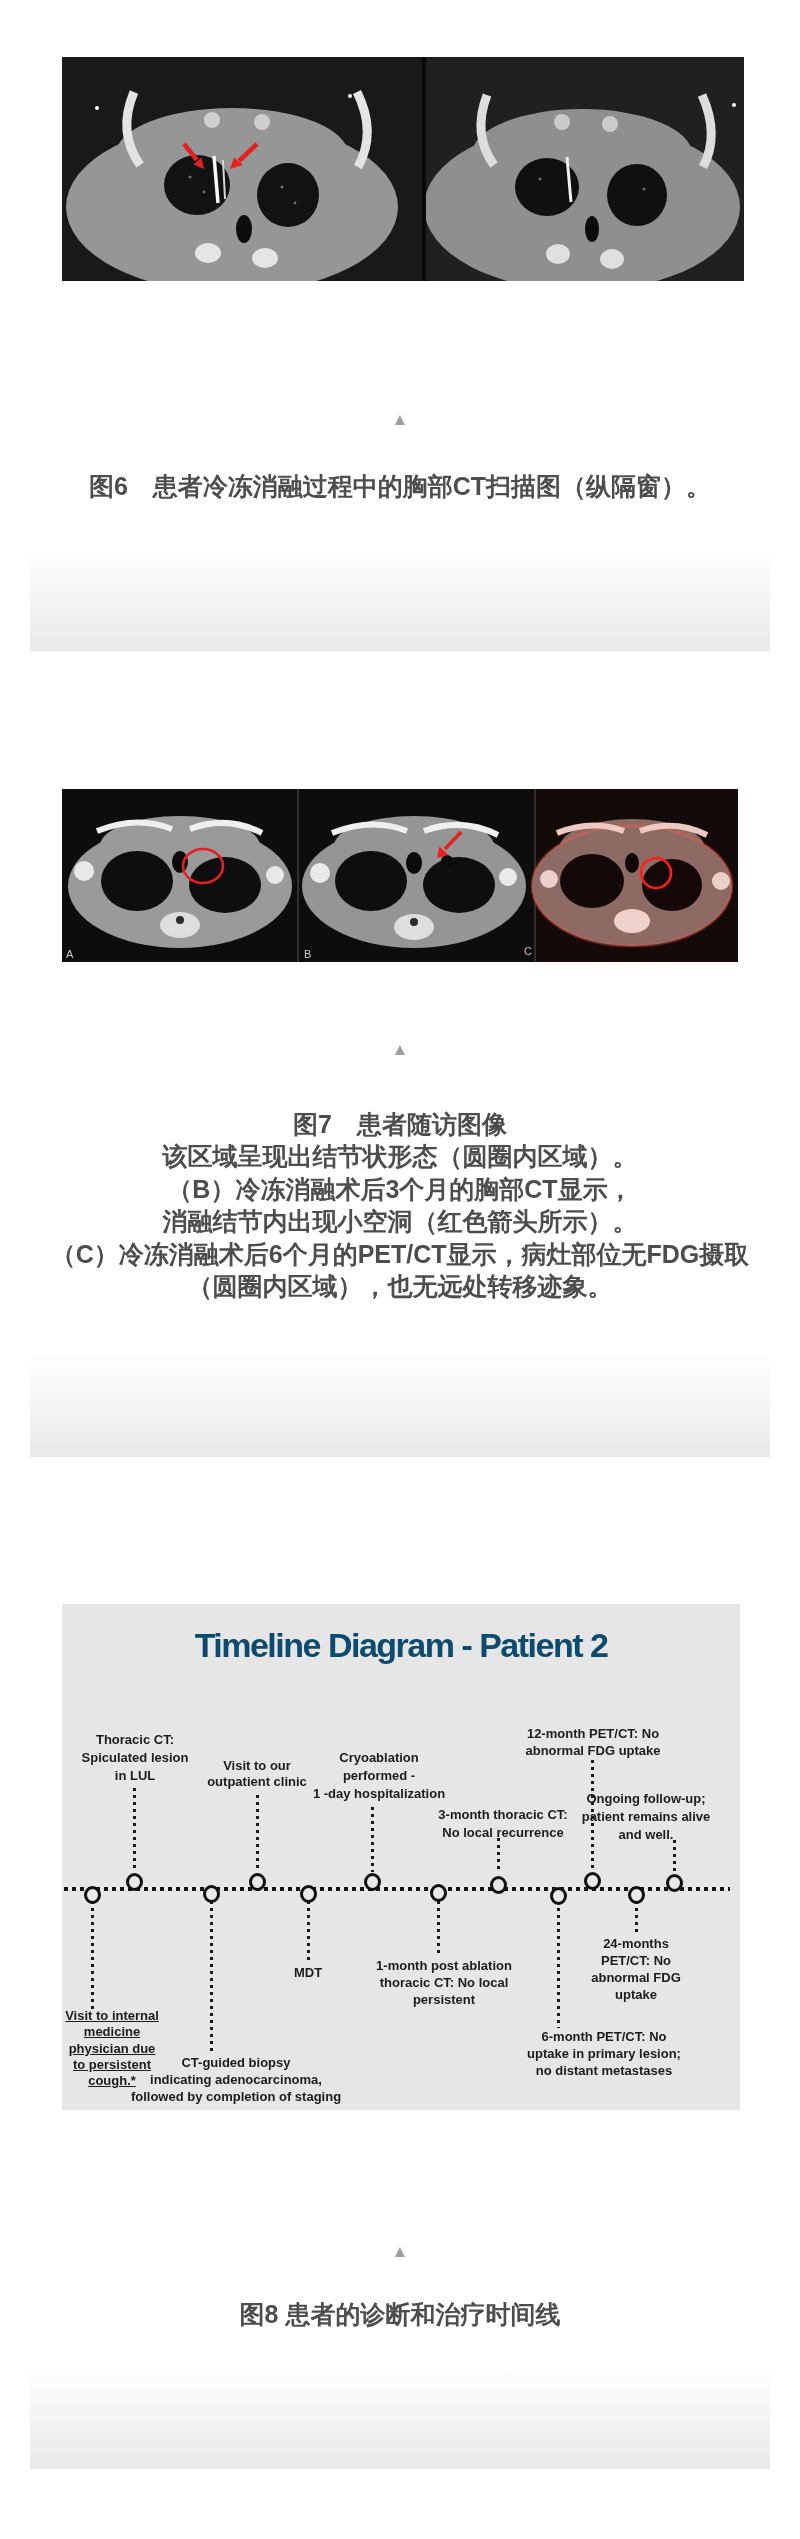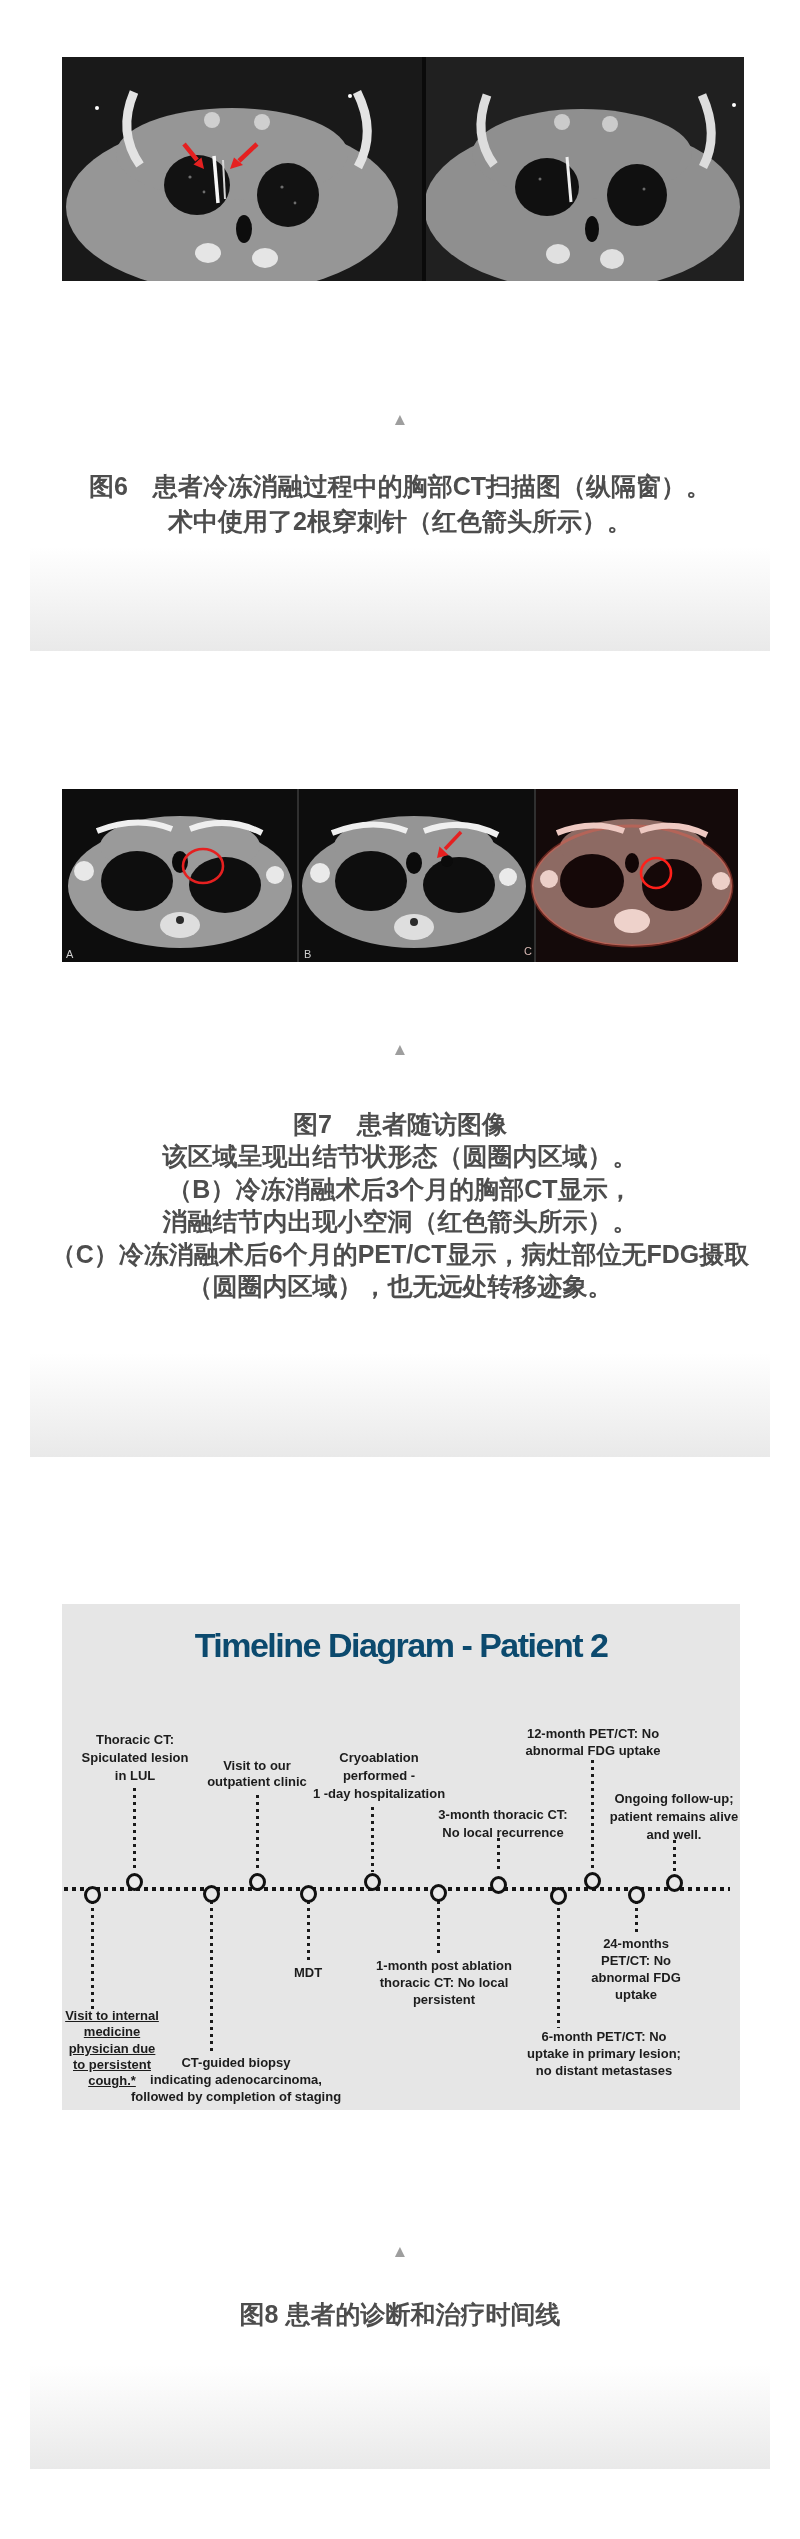--- a/index.html
+++ b/index.html
@@ -101,21 +101,20 @@
     <rect x="360" y="0" width="4" height="224" fill="#0a0a0a"></rect>
   </svg>
 </div>
 
 <div class="collapse-row" style="top:411px;">
   <span>▲</span>
 </div>
 
 <div class="cn-caption fig6-cap" style="top:469px;">
   <span class="cap-line">图6　患者冷冻消融过程中的胸部CT扫描图（纵隔窗）。</span>
-  <span class="cap-line">术中使用了2根穿刺针（红色箭头所示）。</span>
 </div>
 
 <div class="band" style="top:547px;"></div>
 
 <div class="fig-img" style="left:62px;top:789px;width:676px;height:173px;">
   <svg width="676" height="173" viewBox="0 0 676 173">
     <rect x="0" y="0" width="676" height="173" fill="#0d0d0d"></rect>
 
     <g>
       <ellipse cx="118" cy="97" rx="112" ry="62" fill="#9a9a9a"></ellipse>
@@ -236,21 +235,21 @@
     <span class="tl-line">1 -day hospitalization</span>
   </div>
   <div class="tl-label lh18" style="left:441px;top:202px;">
     <span class="tl-line">3-month thoracic CT:</span>
     <span class="tl-line">No local recurrence</span>
   </div>
   <div class="tl-label lh17" style="left:531px;top:121px;">
     <span class="tl-line">12-month PET/CT: No</span>
     <span class="tl-line">abnormal FDG uptake</span>
   </div>
-  <div class="tl-label lh18" style="left:612px;top:186px;">
+  <div class="tl-label lh18" style="left:584px;top:186px;">
     <span class="tl-line">Ongoing follow-up;</span>
     <span class="tl-line">patient remains alive</span>
     <span class="tl-line">and well.</span>
   </div>
 
   <div class="tl-label lh16" style="left:50px;top:404px;text-decoration:underline;">
     <span class="tl-line">Visit to internal</span>
     <span class="tl-line">medicine</span>
     <span class="tl-line">physician due</span>
     <span class="tl-line">to persistent</span>

